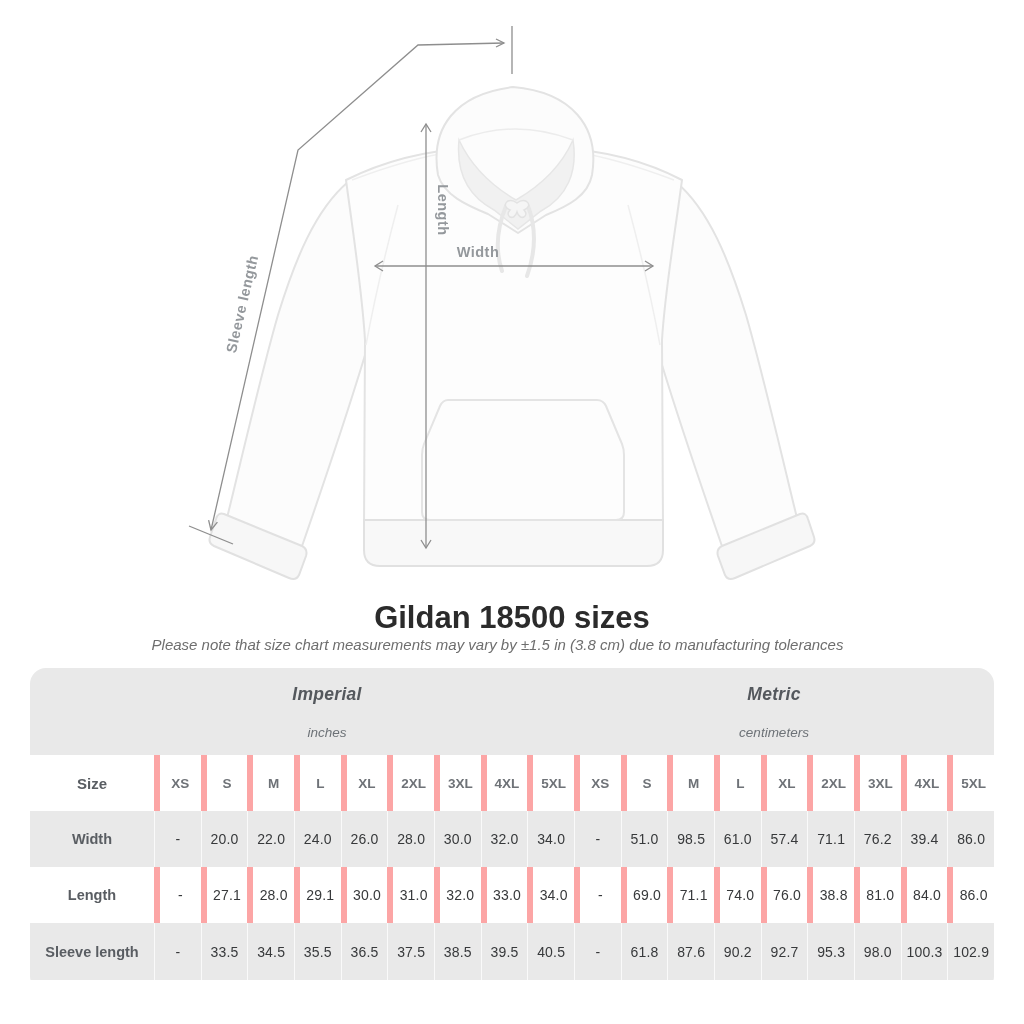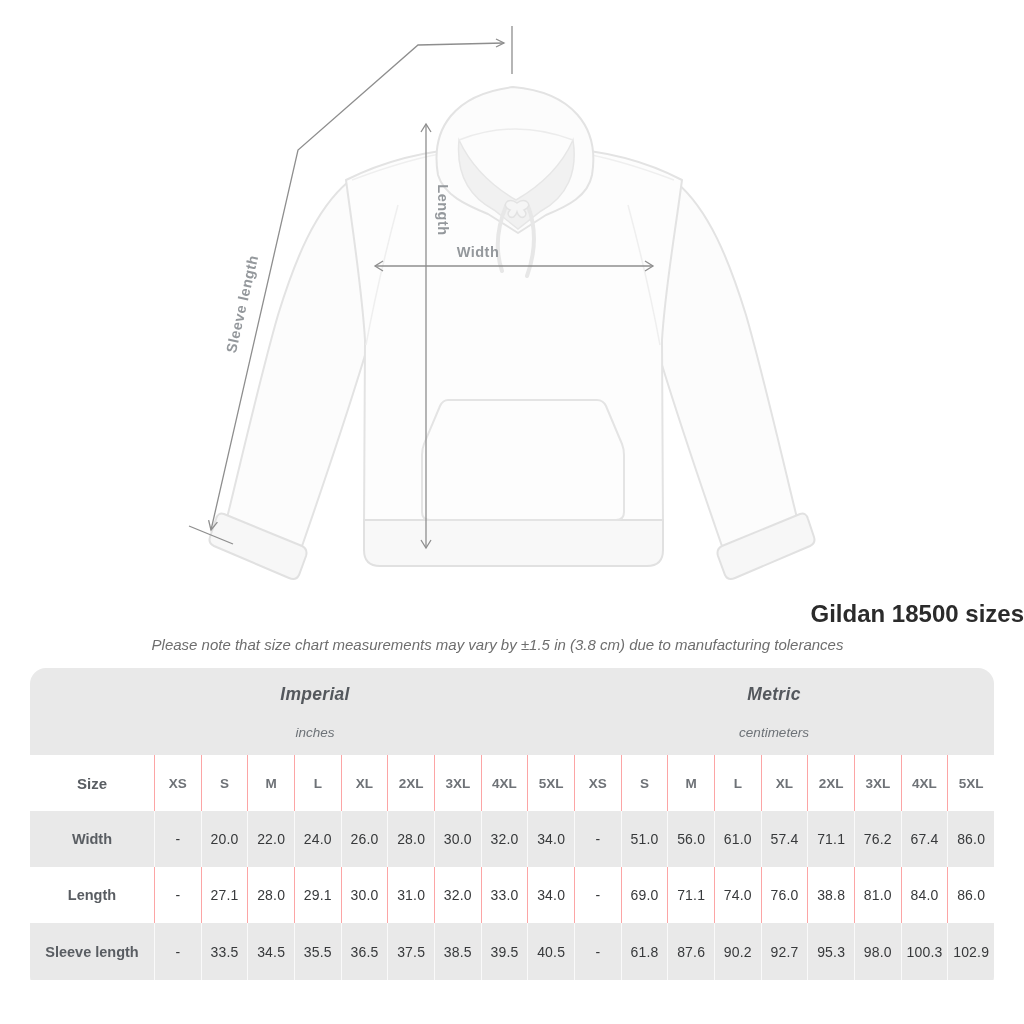--- a/index.html
+++ b/index.html
@@ -5,42 +5,42 @@
   html,body{margin:0;padding:0;background:#ffffff;}
   body{width:1024px;height:1024px;position:relative;overflow:hidden;
        font-family:"Liberation Sans", sans-serif;}
 
   
   .diagram{position:absolute;left:0;top:0;width:1024px;height:660px;}
   .diagram svg{display:block;}
   .annot-text{fill:#94989c;font-weight:600;letter-spacing:.5px;font-size:14.5px;}
 
   
-  .page-title{position:absolute;top:600px;left:0;width:1024px;text-align:right;
-      font-size:24px;font-weight:bold;color:#2b2b2b;}
+  .page-title{position:absolute;top:600px;left:0;width:1024px;text-align:center;
+      font-size:31px;font-weight:bold;color:#2b2b2b;}
   .page-subtitle{position:absolute;top:636px;left:0;width:995px;text-align:center;
       font-size:15px;font-style:italic;color:#6e6e6e;}
 
   
   .size-table{position:absolute;left:30px;top:668px;width:964px;height:324px;
       border-radius:16px;overflow:hidden;background:#ffffff;}
   .unit-band{position:relative;height:87px;background:#e9e9e9;}
   .unit-header{position:absolute;top:50%;transform:translate(-50%,-50%);
       text-align:center;white-space:nowrap;}
-  .unit-header.imperial{left:285px;}
+  .unit-header.imperial{left:297px;}
   .unit-header.metric{left:744px;}
   .unit-name{font-size:17.5px;font-weight:bold;font-style:italic;color:#54585d;letter-spacing:.3px;}
   .unit-sub{font-size:13.5px;font-style:italic;color:#6d7277;margin-top:20px;}
 
   .t-row{display:grid;grid-template-columns:124px repeat(18,1fr);}
   .t-row.white{background:#ffffff;}
   .t-row.gray{background:#e9e9e9;}
   .h60{height:56px;} .h57{height:57px;}
   .cell{display:flex;align-items:center;justify-content:center;overflow:hidden;}
-  .t-row.white .cell + .cell{border-left:1px solid #fca5a5;}
+  .t-row.white .cell + .cell{border-left:6px solid #fca5a5;}
   .t-row.gray  .cell + .cell{border-left:1px solid #fafafa;}
   .size-label-cell{font-weight:bold;font-size:15px;color:#595d62;}
   .size-col{font-weight:bold;font-size:13.5px;color:#6e7277;}
   .row-label{font-weight:bold;font-size:14.5px;color:#595d62;}
   .value{font-size:14px;color:#37393b;letter-spacing:.2px;}
 </style>
 </head>
 <body>
 
 <div class="diagram">
@@ -135,26 +135,26 @@
         <div class="cell value">20.0</div>
         <div class="cell value">22.0</div>
         <div class="cell value">24.0</div>
         <div class="cell value">26.0</div>
         <div class="cell value">28.0</div>
         <div class="cell value">30.0</div>
         <div class="cell value">32.0</div>
         <div class="cell value">34.0</div>
         <div class="cell value">-</div>
         <div class="cell value">51.0</div>
-        <div class="cell value">56.0</div>
+        <div class="cell value">98.5</div>
         <div class="cell value">61.0</div>
         <div class="cell value">57.4</div>
         <div class="cell value">71.1</div>
         <div class="cell value">76.2</div>
-        <div class="cell value">67.4</div>
+        <div class="cell value">39.4</div>
         <div class="cell value">86.0</div>
       </div>
       <div class="t-row white h60">
         <div class="cell row-label">Length</div>
         <div class="cell value">-</div>
         <div class="cell value">27.1</div>
         <div class="cell value">28.0</div>
         <div class="cell value">29.1</div>
         <div class="cell value">30.0</div>
         <div class="cell value">31.0</div>

